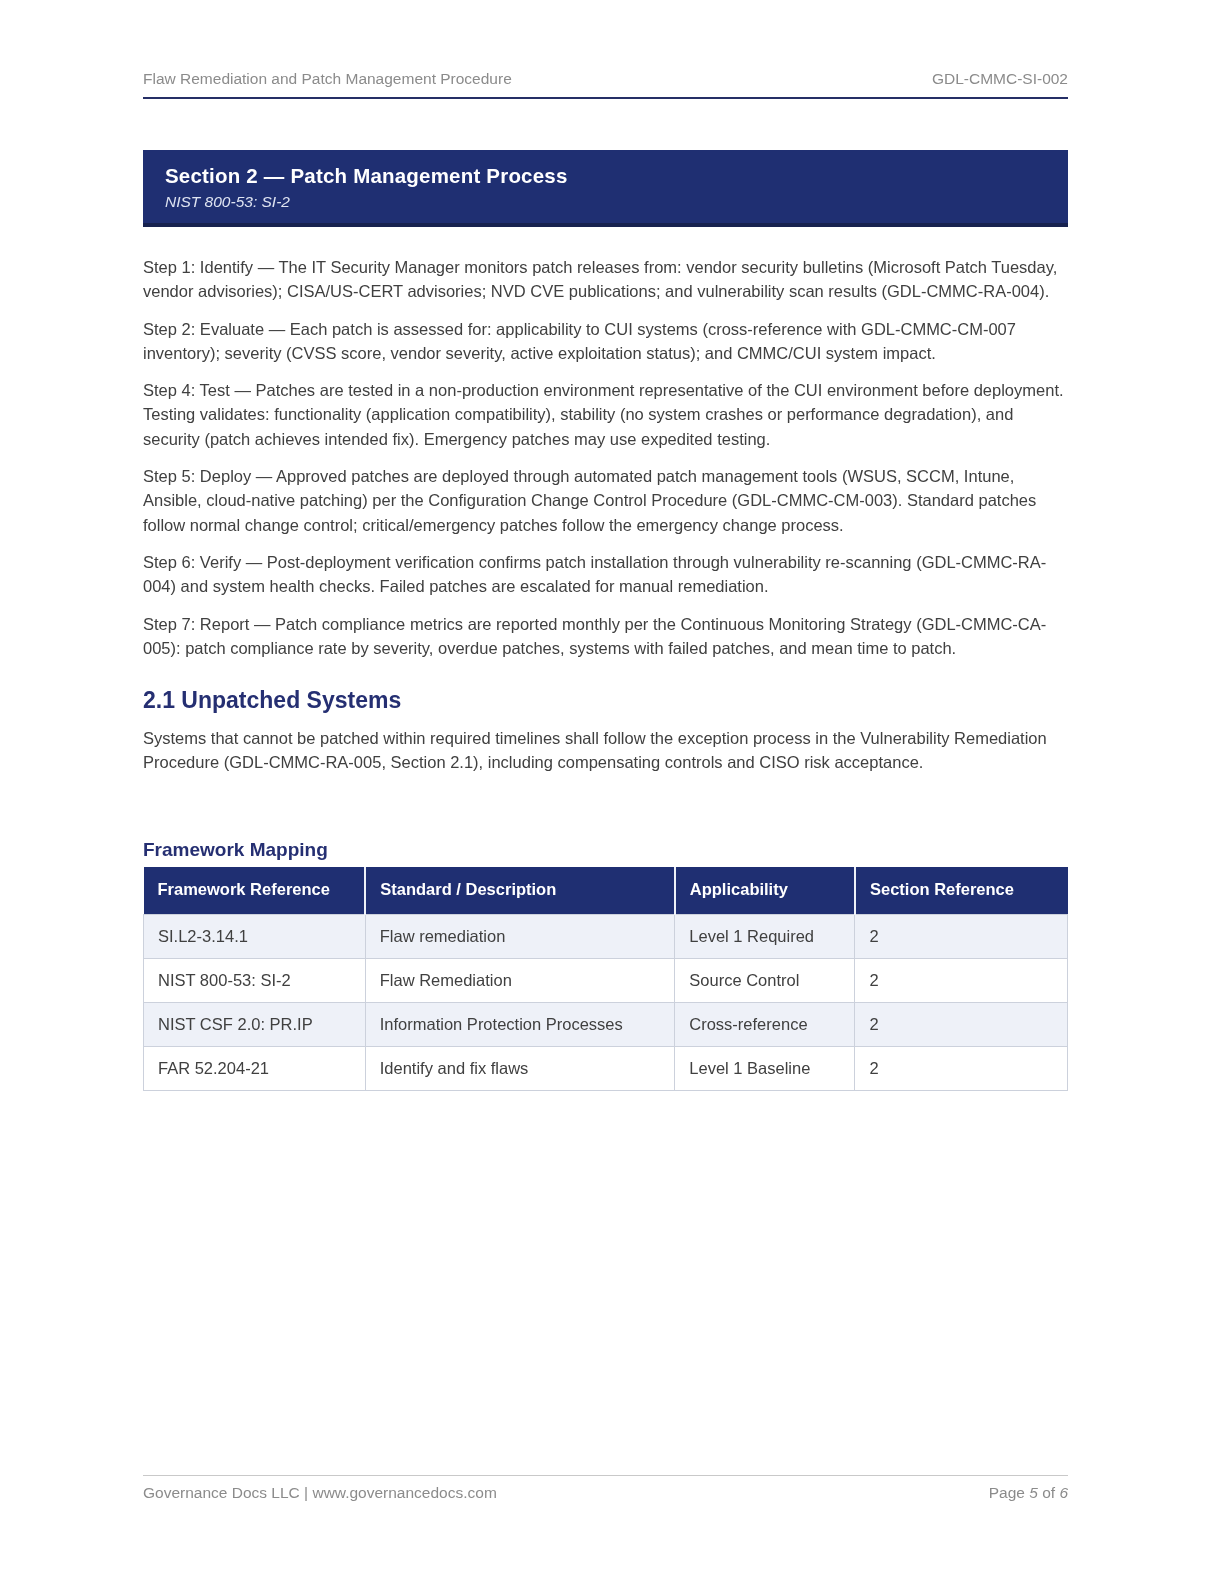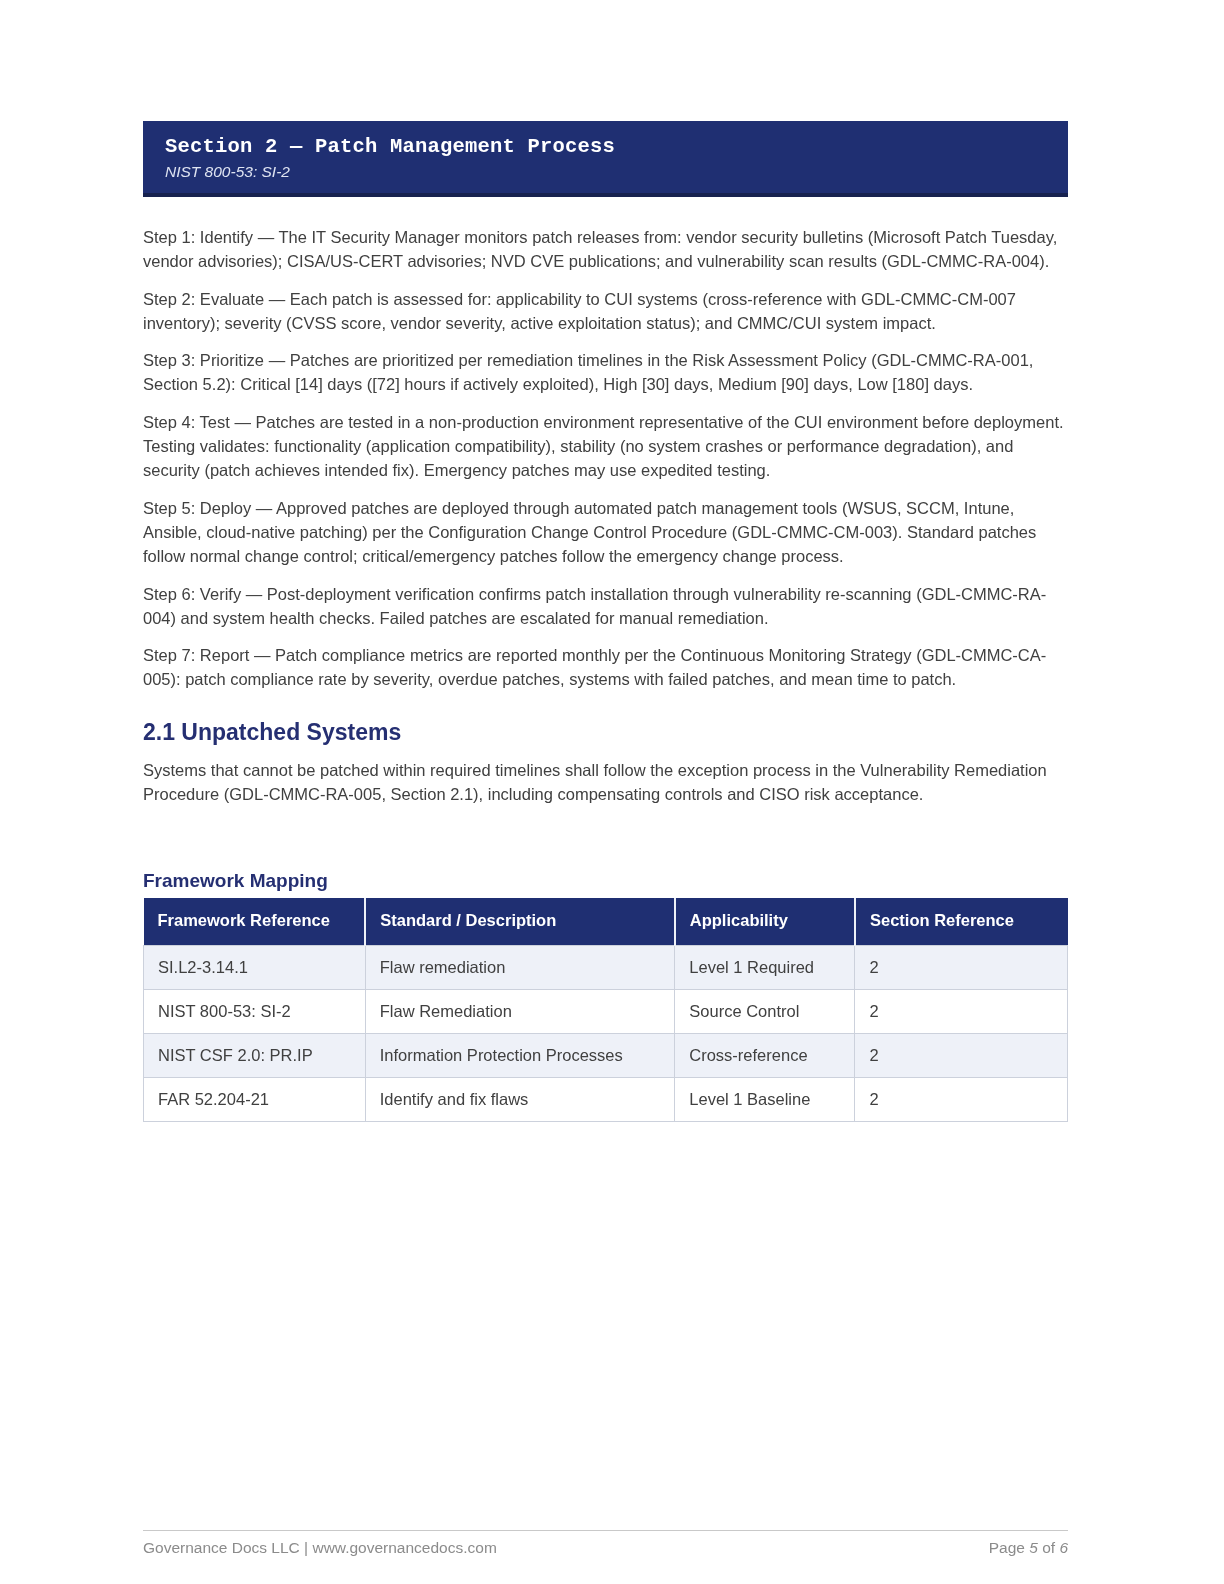--- a/index.html
+++ b/index.html
@@ -31,21 +31,20 @@
     margin-top: 51px;
     background: #1f2f72;
     border-bottom: 4px solid #17224f;
     padding: 14px 22px 12px 22px;
     color: #ffffff;
   }
   .banner-title {
     font-size: 20.5px;
     font-weight: bold;
     letter-spacing: 0.2px;
-    font-family: Liberation Mono, monospace;
   }
   .banner-subtitle {
     font-size: 15.5px;
     font-style: italic;
     margin-top: 5px;
     color: #dfe4f2;
   }
   
   .steps { margin-top: 28px; }
   .steps p, .subsection p {
@@ -100,45 +99,48 @@
     color: #404040;
     line-height: 23px;
   }
   table.fm tbody tr:nth-child(odd) td { background: #eef1f8; }
   table.fm tbody tr:nth-child(even) td { background: #ffffff; }
   
   .doc-footer {
     position: absolute;
     left: 143px;
     width: 925px;
-    top: 1530px;
+    top: 1475px;
     border-top: 1px solid #c9c9c9;
     padding-top: 8px;
     display: flex;
     justify-content: space-between;
     font-size: 15.5px;
     color: #8b8b8b;
   }
   .doc-footer i { font-style: italic; }
 </style>
 </head>
 <body>
 
 <div class="page">
 
+  <div class="doc-header">
+    <span>Flaw Remediation and Patch Management Procedure</span>
+    <span>GDL-CMMC-SI-002</span>
+  </div>
 
   <div class="banner">
     <div class="banner-title">Section 2 — Patch Management Process</div>
     <div class="banner-subtitle">NIST 800-53: SI-2</div>
   </div>
 
   <div class="steps">
     <p>Step 1: Identify — The IT Security Manager monitors patch releases from: vendor security bulletins (Microsoft Patch Tuesday, vendor advisories); CISA/US-CERT advisories; NVD CVE publications; and vulnerability scan results (GDL-CMMC-RA-004).</p>
     <p>Step 2: Evaluate — Each patch is assessed for: applicability to CUI systems (cross-reference with GDL-CMMC-CM-007 inventory); severity (CVSS score, vendor severity, active exploitation status); and CMMC/CUI system impact.</p>
-    <p>Step 3: Prioritize — Patches are prioritized per remediation timelines in the Risk Assessment Policy (GDL-CMMC-RA-001, Section 5.2): Critical [14] days ([72] hours if actively exploited), High [30] days, Medium [90] days, Low [180] days.</p>
     <p>Step 4: Test — Patches are tested in a non-production environment representative of the CUI environment before deployment. Testing validates: functionality (application compatibility), stability (no system crashes or performance degradation), and security (patch achieves intended fix). Emergency patches may use expedited testing.</p>
     <p>Step 5: Deploy — Approved patches are deployed through automated patch management tools (WSUS, SCCM, Intune, Ansible, cloud-native patching) per the Configuration Change Control Procedure (GDL-CMMC-CM-003). Standard patches follow normal change control; critical/emergency patches follow the emergency change process.</p>
     <p>Step 6: Verify — Post-deployment verification confirms patch installation through vulnerability re-scanning (GDL-CMMC-RA-004) and system health checks. Failed patches are escalated for manual remediation.</p>
     <p>Step 7: Report — Patch compliance metrics are reported monthly per the Continuous Monitoring Strategy (GDL-CMMC-CA-005): patch compliance rate by severity, overdue patches, systems with failed patches, and mean time to patch.</p>
   </div>
 
   <div class="subsection">
     <h2>2.1 Unpatched Systems</h2>
     <p>Systems that cannot be patched within required timelines shall follow the exception process in the Vulnerability Remediation Procedure (GDL-CMMC-RA-005, Section 2.1), including compensating controls and CISO risk acceptance.</p>
   </div>

